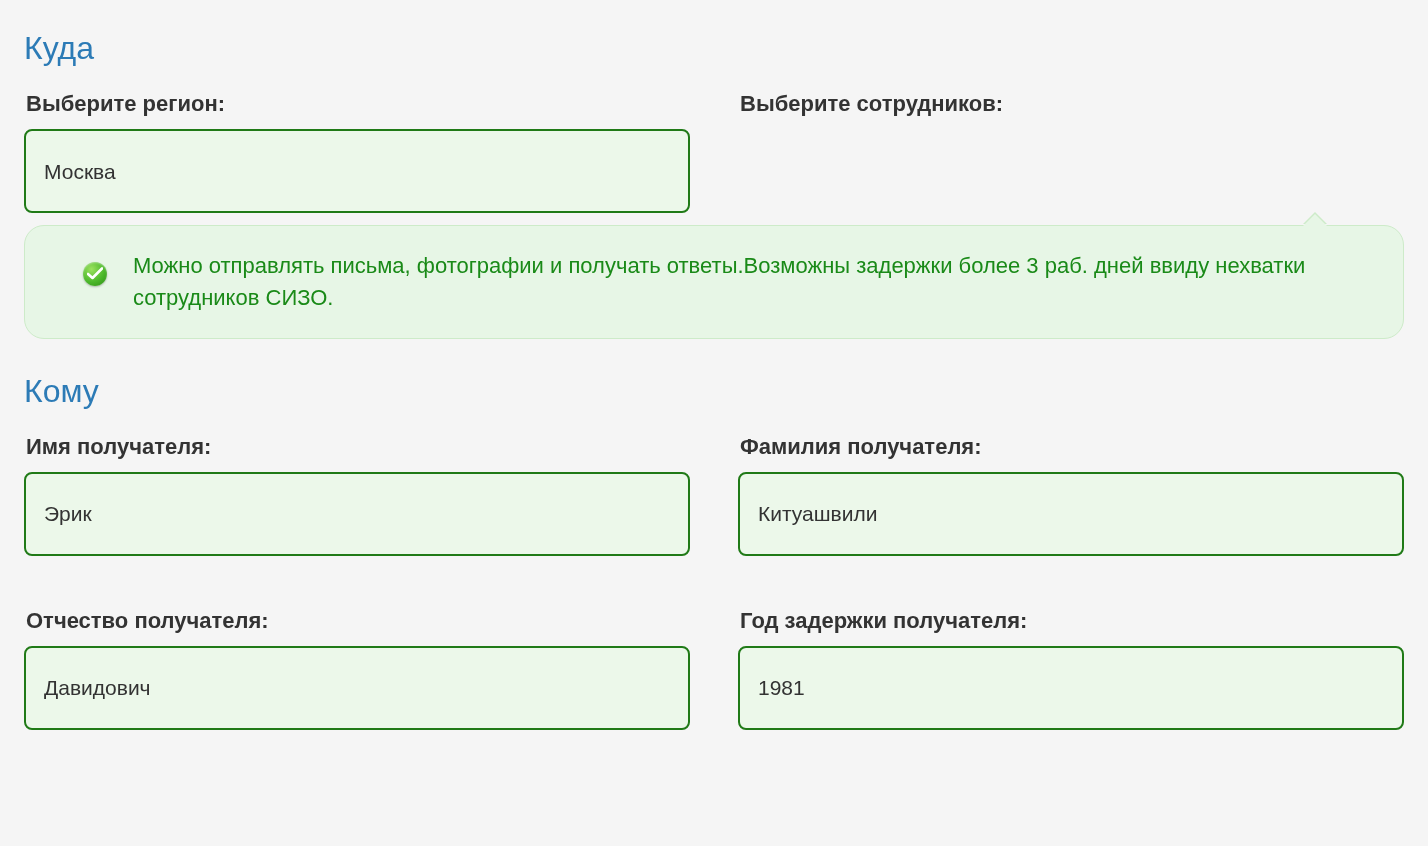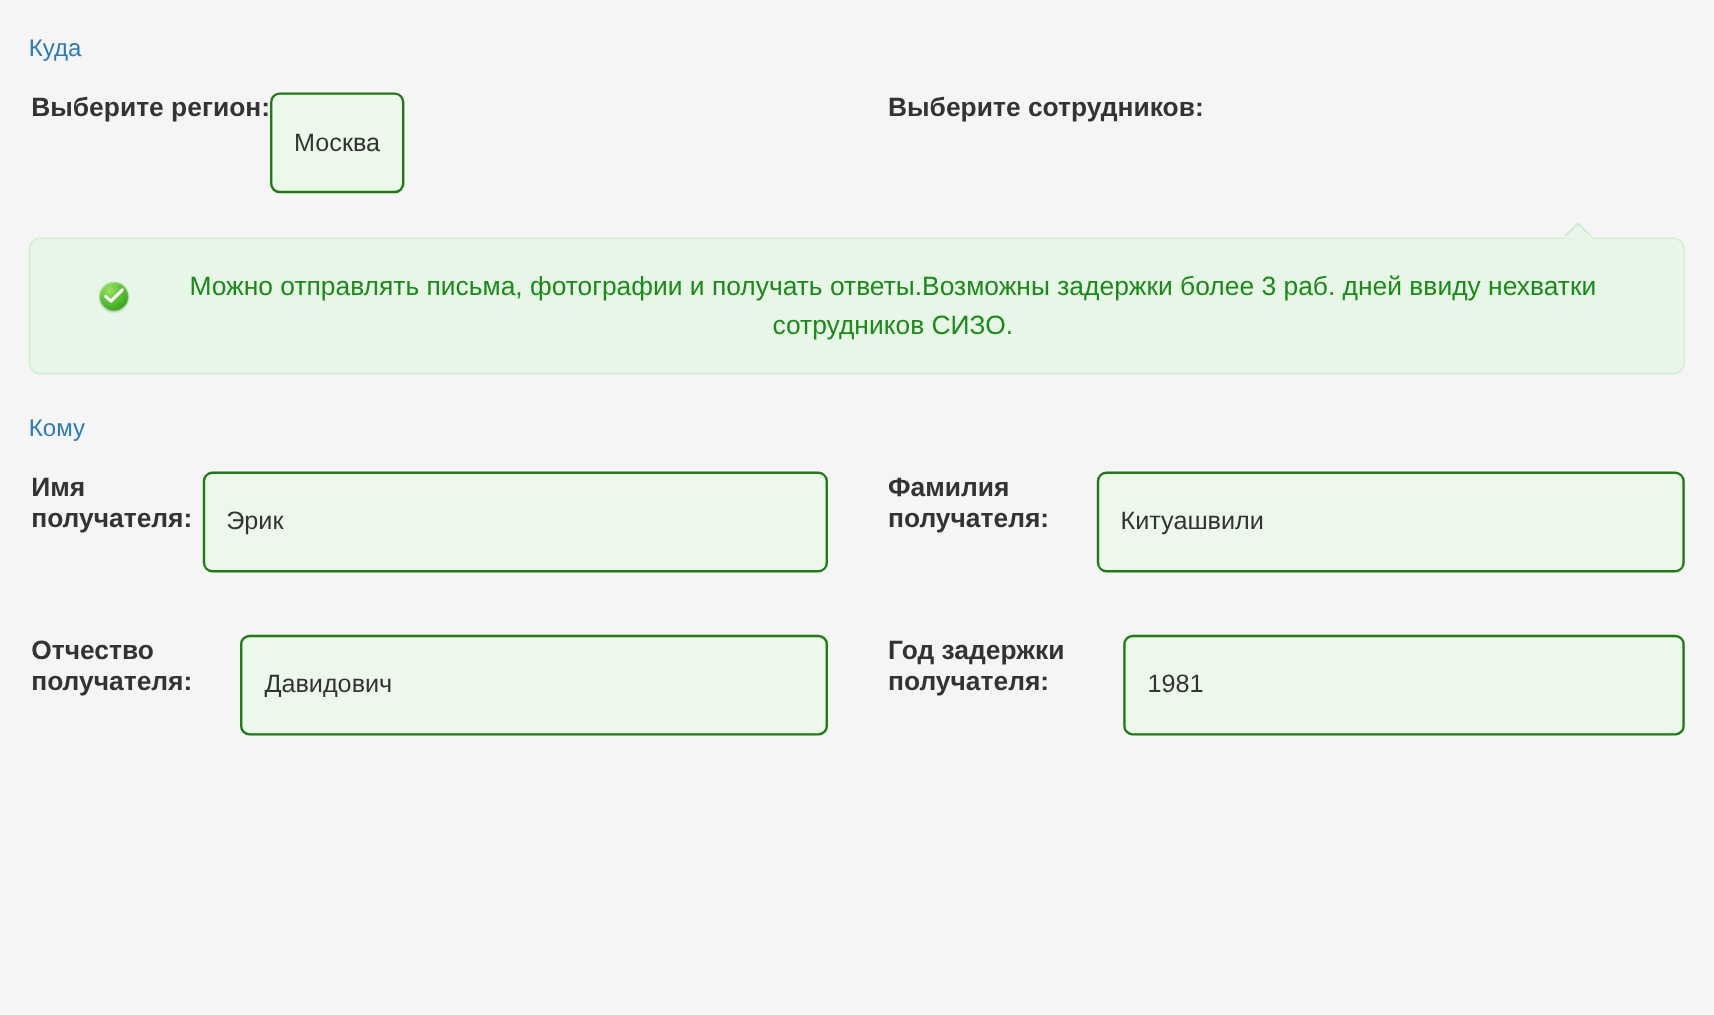--- a/index.html
+++ b/index.html
@@ -5,26 +5,26 @@
 *{box-sizing:border-box;margin:0;padding:0}
 body{
  font-family:"Lucida Grande","Segoe UI",Tahoma,Verdana,sans-serif;
  background:#f5f5f5;
  color:#333;
  padding:20px 24px 60px;
  width:1428px;
 }
 h2.section-title{
  color:#2c7bb6;
- font-size:20px;
+ font-size:32px;
  font-weight:400;
  margin:10px 0 24px 0;
 }
 .row{display:flex;gap:48px}
-.col{flex:1;display:flex;flex-direction:row}
+.col{flex:1;display:flex;flex-direction:column}
 label.field-label{
  font-size:22px;
  font-weight:700;
  color:#333;
  margin:0 0 12px 2px;
 }
 select.field,input.field{
  width:100%;
  height:84px;
  font-size:21px;
@@ -39,26 +39,25 @@
 }
 .select-wrap{position:relative}
 .select-wrap::after{
  content:"";
  position:absolute;
  right:18px;top:30px;
  width:0;height:0;
 }
 .info-box{
  position:relative;
- margin-top:37px;
+ margin-top:12px;
  background:#e7f6e6;
  border:1px solid #cdebc9;
- border-radius:10px;
+ border-radius:20px;
  padding:24px 48px 24px 108px;
- text-align:center;
 }
 .info-box .pointer{
  position:absolute;
  top:-12px;right:76px;
  width:0;height:0;
  border-left:12px solid transparent;
  border-right:12px solid transparent;
  border-bottom:12px solid #e7f6e6;
 }
 .info-box .pointer::before{

